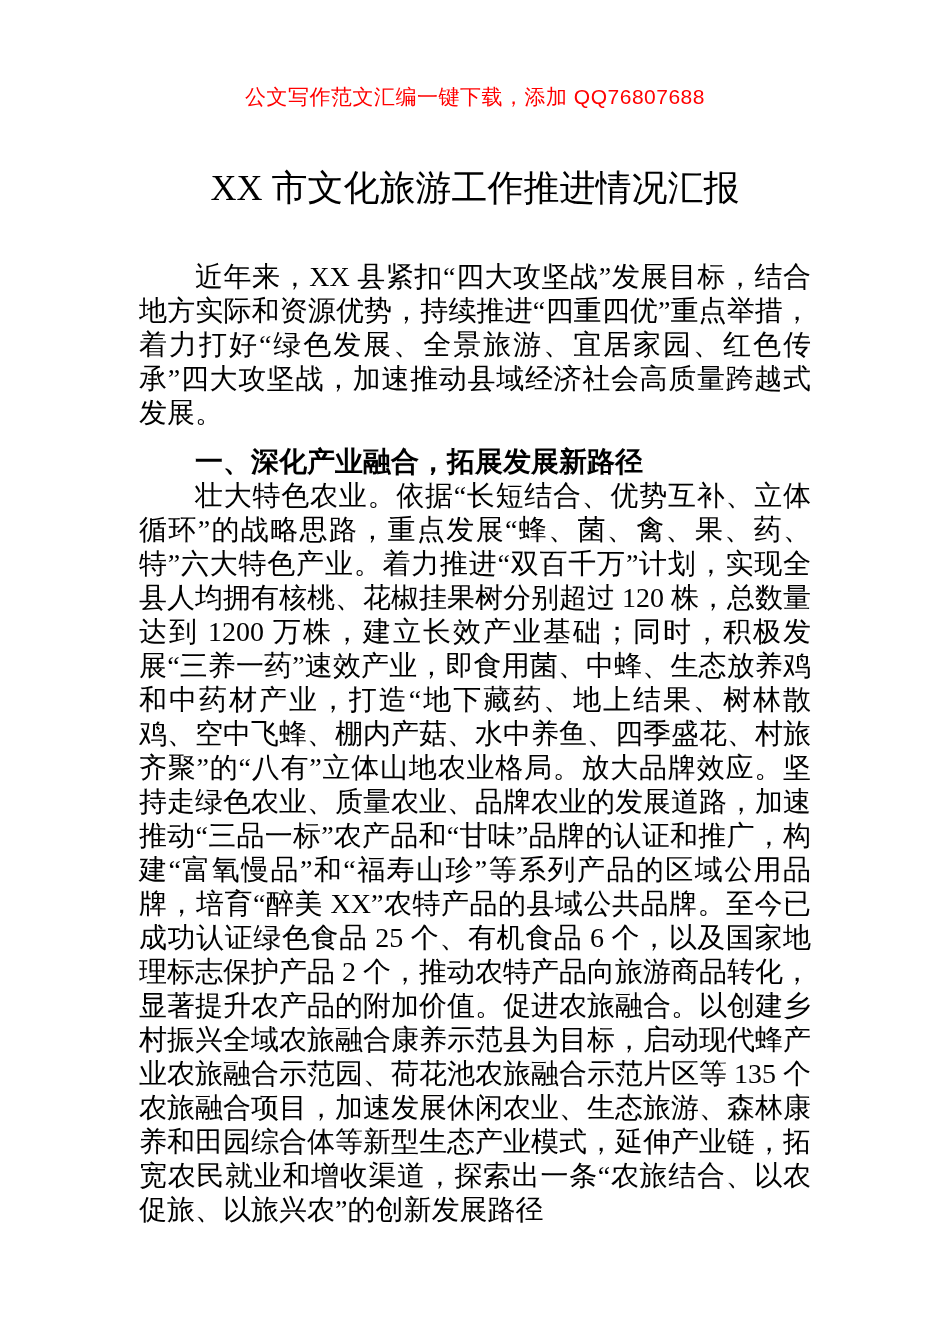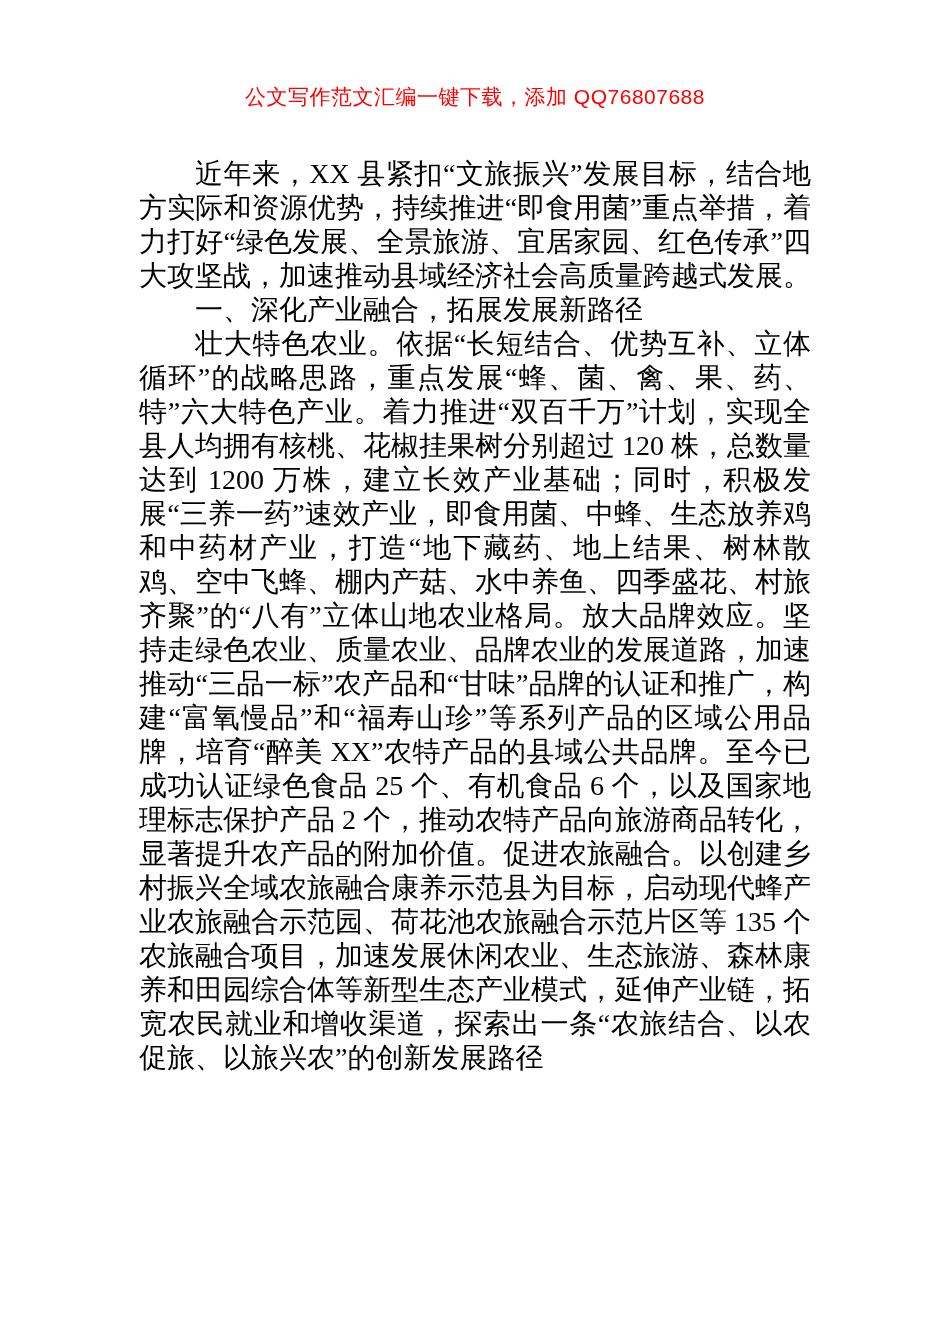--- a/index.html
+++ b/index.html
@@ -41,28 +41,30 @@
     line-height: 34px;
     color: #000000;
     text-align: justify;
   }
   .para {
     margin: 0;
     padding: 0;
     text-indent: 2em;
   }
   .para.heading {
-    font-weight: 400;
+    font-weight: 700;
+    margin-top: 15px;
   }
 </style>
 </head>
 <body>
 
 <div class="page">
   <p class="promo" style="color: rgb(255, 0, 0);">公文写作范文汇编一键下载，添加 QQ76807688</p>
 
+  <h1 class="doc-title">XX 市文化旅游工作推进情况汇报</h1>
 
   <div class="content">
-      <p class="para">近年来，XX 县紧扣“文旅振兴”发展目标，结合地方实际和资源优势，持续推进“即食用菌”重点举措，着力打好“绿色发展、全景旅游、宜居家园、红色传承”四大攻坚战，加速推动县域经济社会高质量跨越式发展。</p>
+      <p class="para">近年来，XX 县紧扣“四大攻坚战”发展目标，结合地方实际和资源优势，持续推进“四重四优”重点举措，着力打好“绿色发展、全景旅游、宜居家园、红色传承”四大攻坚战，加速推动县域经济社会高质量跨越式发展。</p>
       <p class="para heading">一、深化产业融合，拓展发展新路径</p>
       <p class="para">壮大特色农业。依据“长短结合、优势互补、立体循环”的战略思路，重点发展“蜂、菌、禽、果、药、特”六大特色产业。着力推进“双百千万”计划，实现全县人均拥有核桃、花椒挂果树分别超过 120 株，总数量达到 1200 万株，建立长效产业基础；同时，积极发展“三养一药”速效产业，即食用菌、中蜂、生态放养鸡和中药材产业，打造“地下藏药、地上结果、树林散鸡、空中飞蜂、棚内产菇、水中养鱼、四季盛花、村旅齐聚”的“八有”立体山地农业格局。放大品牌效应。坚持走绿色农业、质量农业、品牌农业的发展道路，加速推动“三品一标”农产品和“甘味”品牌的认证和推广，构建“富氧慢品”和“福寿山珍”等系列产品的区域公用品牌，培育“醉美 XX”农特产品的县域公共品牌。至今已成功认证绿色食品 25 个、有机食品 6 个，以及国家地理标志保护产品 2 个，推动农特产品向旅游商品转化，显著提升农产品的附加价值。促进农旅融合。以创建乡村振兴全域农旅融合康养示范县为目标，启动现代蜂产业农旅融合示范园、荷花池农旅融合示范片区等 135 个农旅融合项目，加速发展休闲农业、生态旅游、森林康养和田园综合体等新型生态产业模式，延伸产业链，拓宽农民就业和增收渠道，探索出一条“农旅结合、以农促旅、以旅兴农”的创新发展路径</p>
     </div>
 </div>
 
 </body></html>

